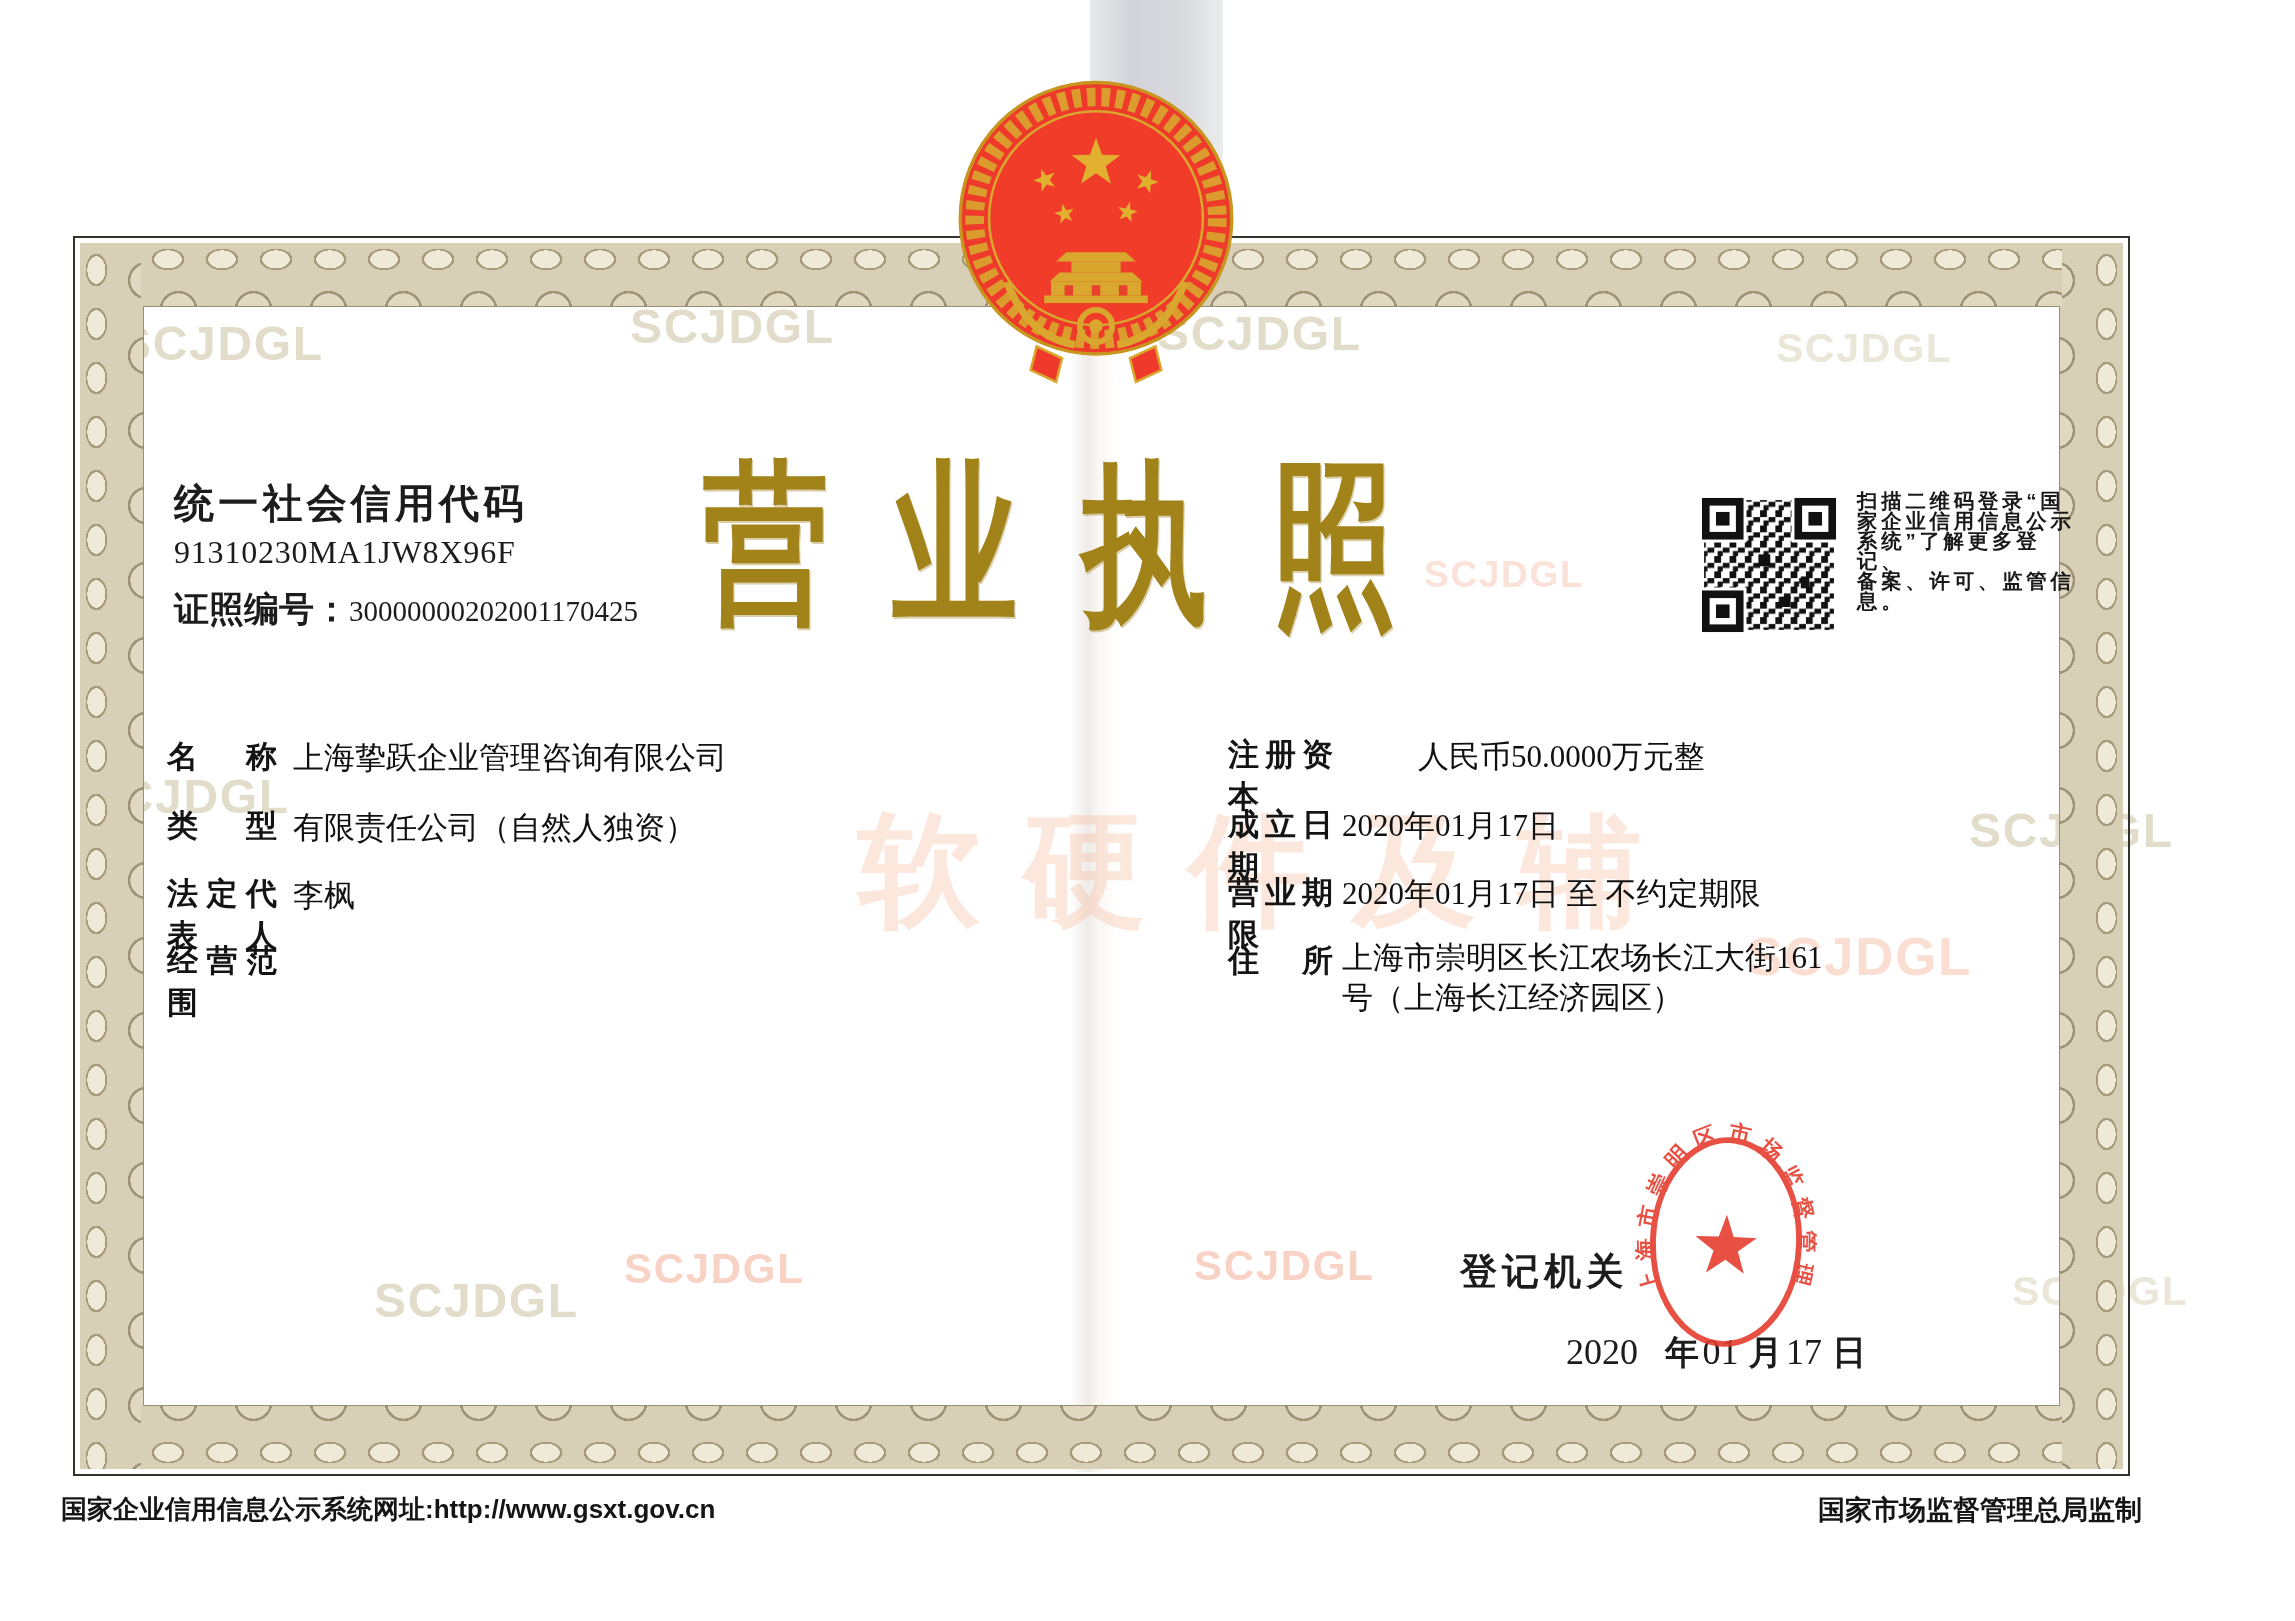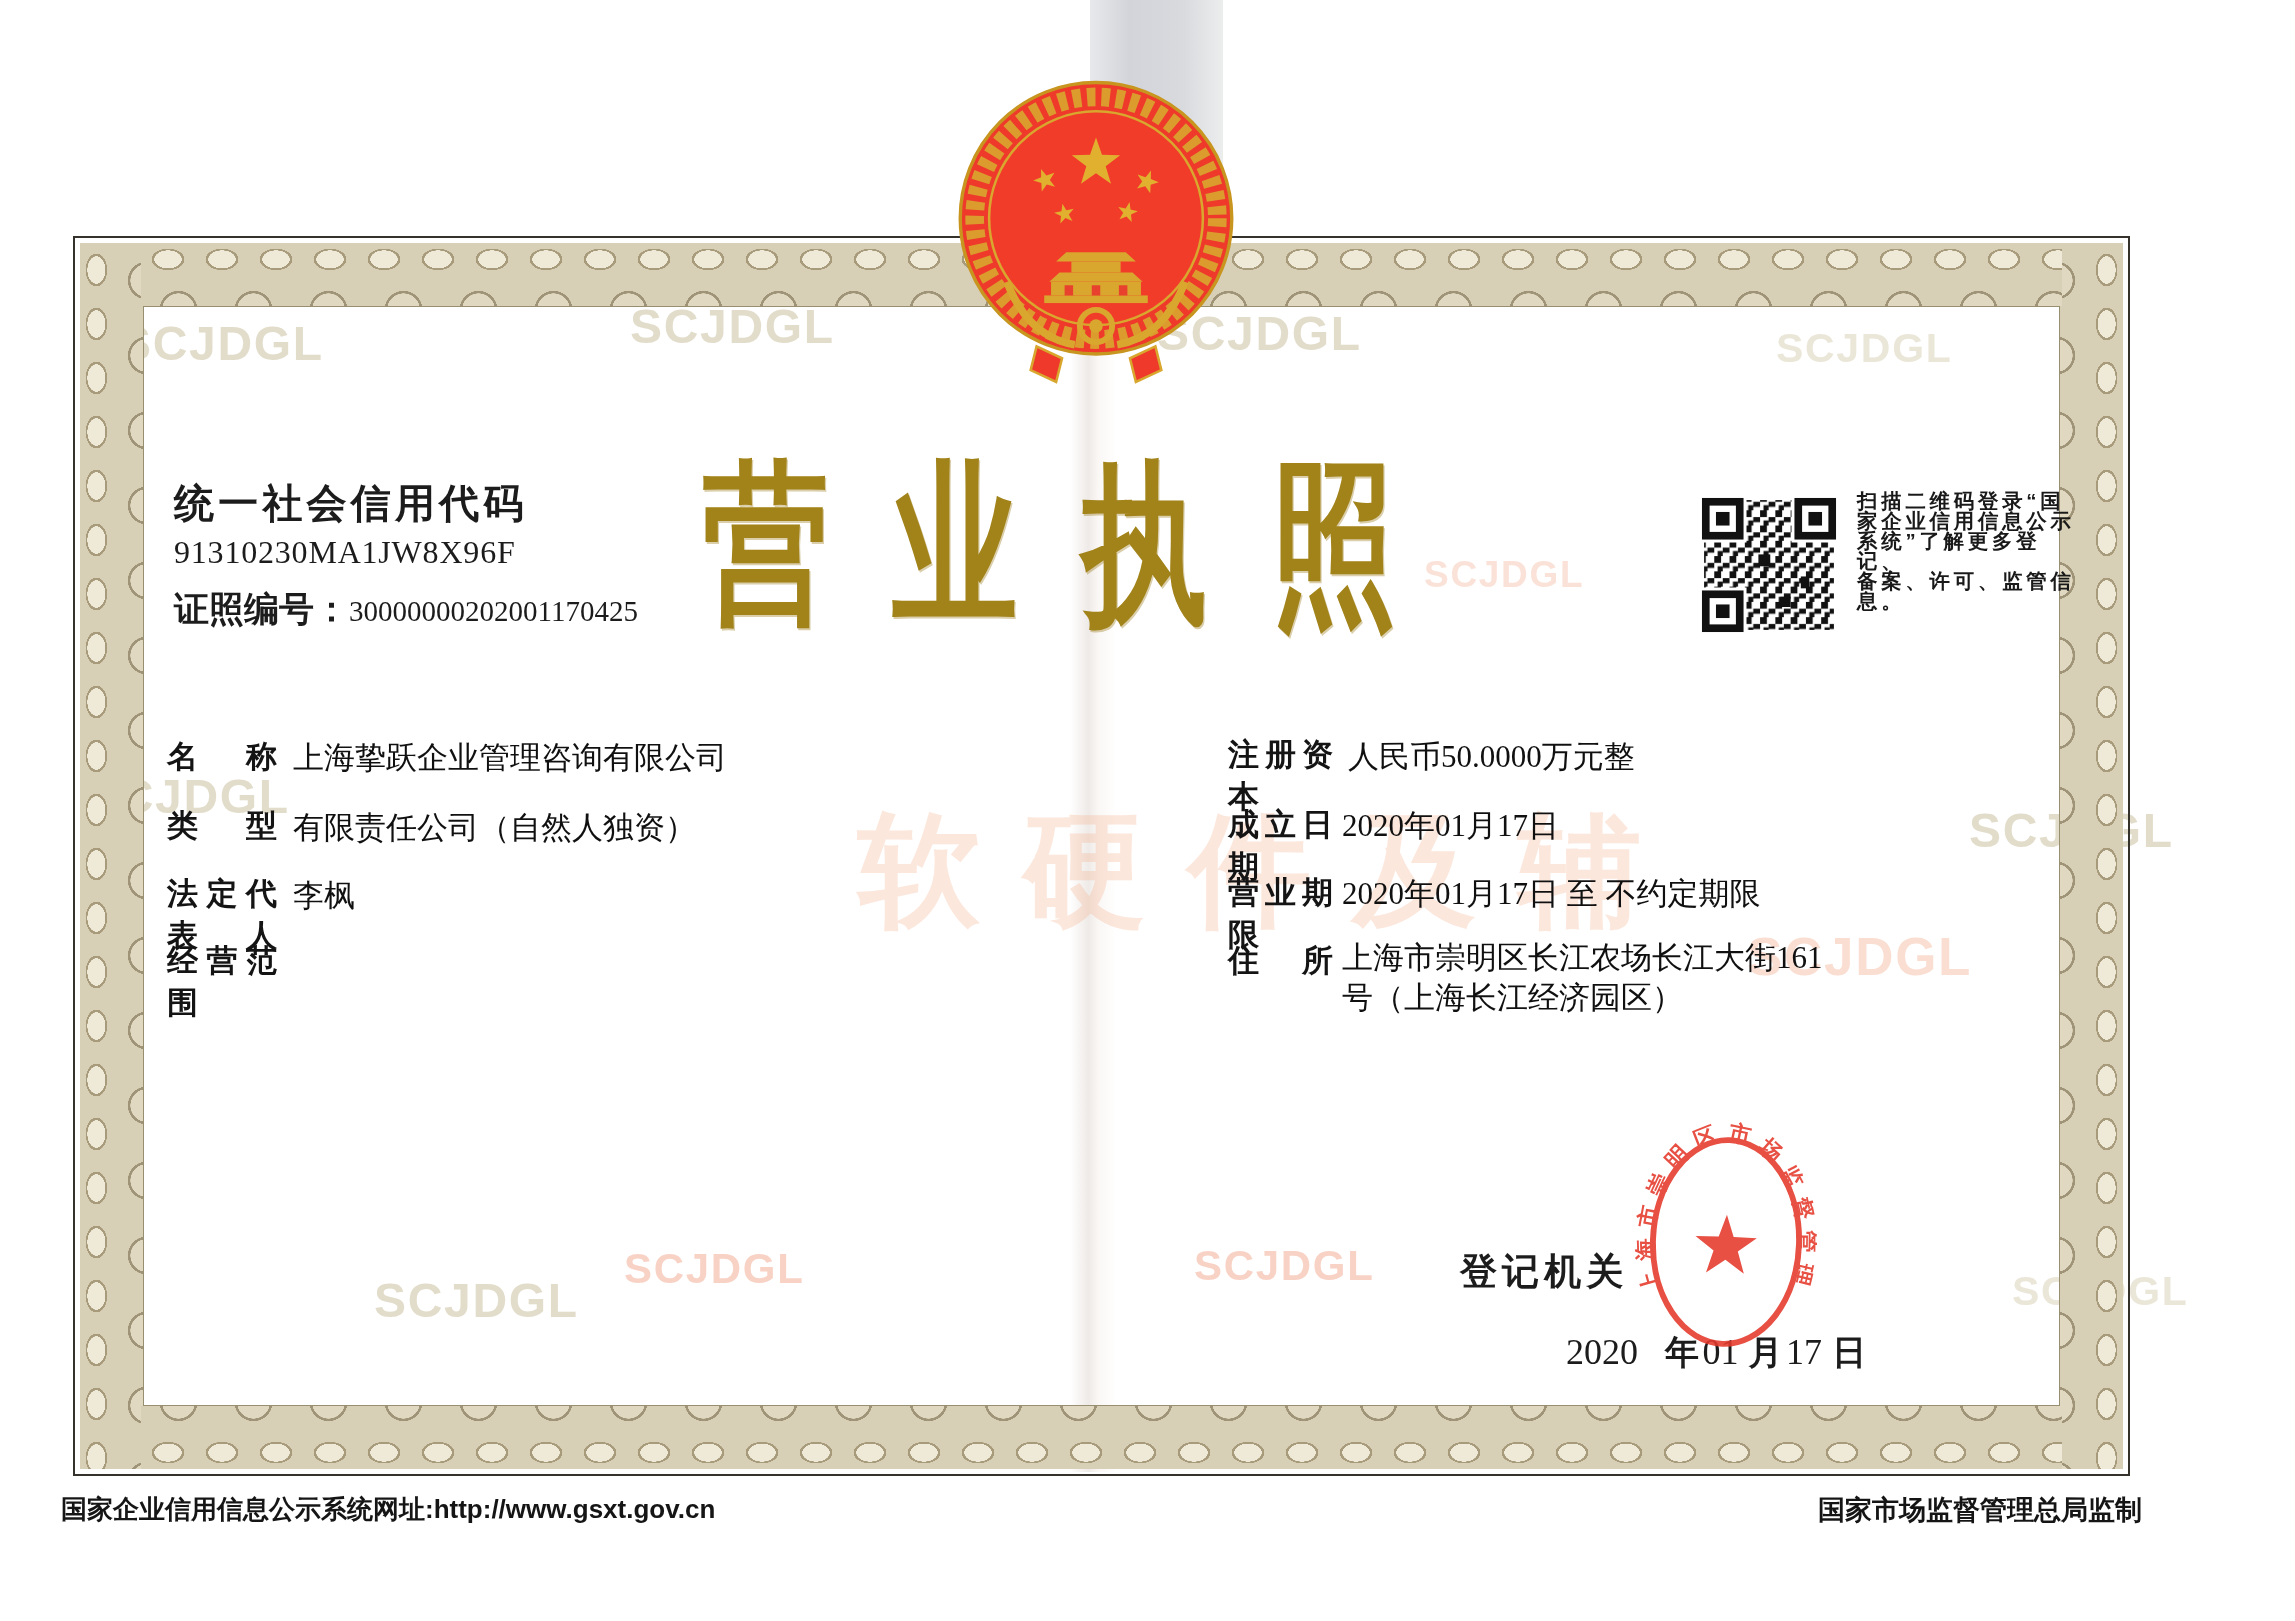--- a/index.html
+++ b/index.html
@@ -185,21 +185,21 @@
 
   <div class="abs z3 lbl jlabel" style="left:167px;top:805px;width:110px;">类型</div>
   <div class="abs z3 val" style="left:293px;top:807px;">有限责任公司（自然人独资）</div>
 
   <div class="abs z3 lbl jlabel" style="left:167px;top:873px;width:110px;">法定代表人</div>
   <div class="abs z3 val" style="left:293px;top:875px;">李枫</div>
 
   <div class="abs z3 lbl jlabel" style="left:167px;top:940px;width:110px;">经营范围</div>
 
   <div class="abs z3 lbl jlabel" style="left:1228px;top:734px;width:105px;">注册资本</div>
-  <div class="abs z3 val" style="left:1348px;top:736px;">人民币50.0000万元整</div>
+  <div class="abs z3 val" style="left:1418px;top:736px;">人民币50.0000万元整</div>
 
   <div class="abs z3 lbl jlabel" style="left:1228px;top:804px;width:105px;">成立日期</div>
   <div class="abs z3 val" style="left:1342px;top:805px;">2020年01月17日</div>
 
   <div class="abs z3 lbl jlabel" style="left:1228px;top:872px;width:105px;">营业期限</div>
   <div class="abs z3 val" style="left:1342px;top:873px;">2020年01月17日 至 不约定期限</div>
 
   <div class="abs z3 lbl jlabel" style="left:1228px;top:940px;width:105px;">住所</div>
   <div class="abs z3 val addr" style="left:1342px;top:938px;width:731px;">上海市崇明区长江农场长江大街161
 号（上海长江经济园区）</div>

